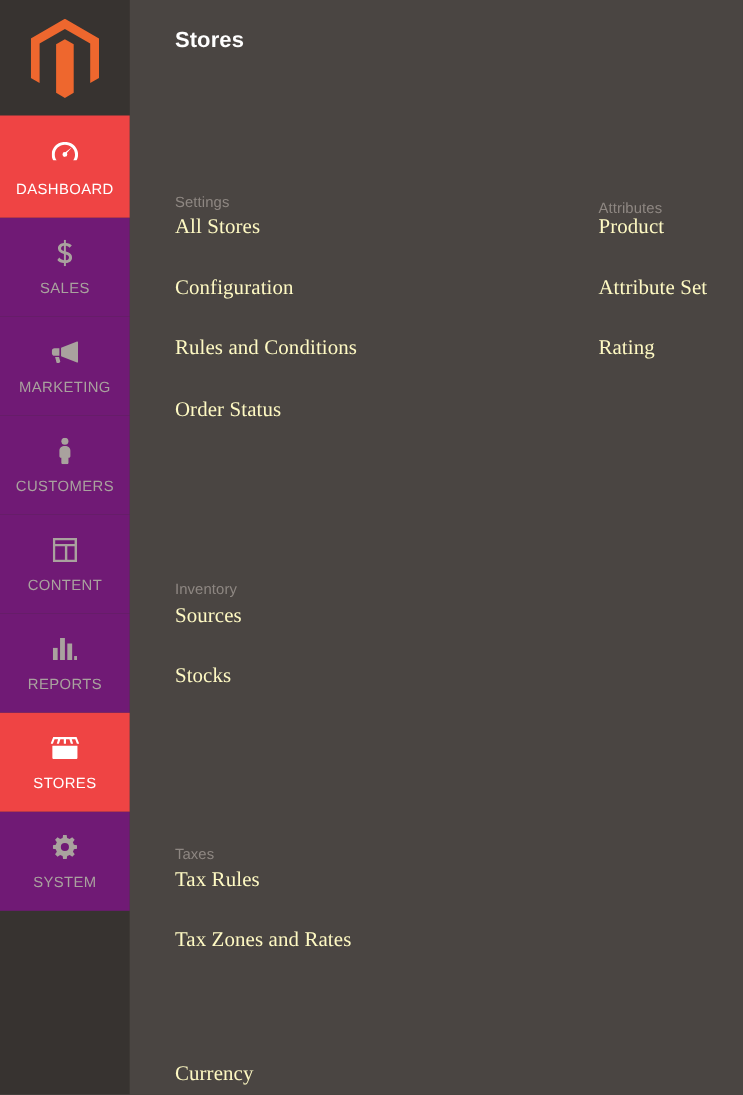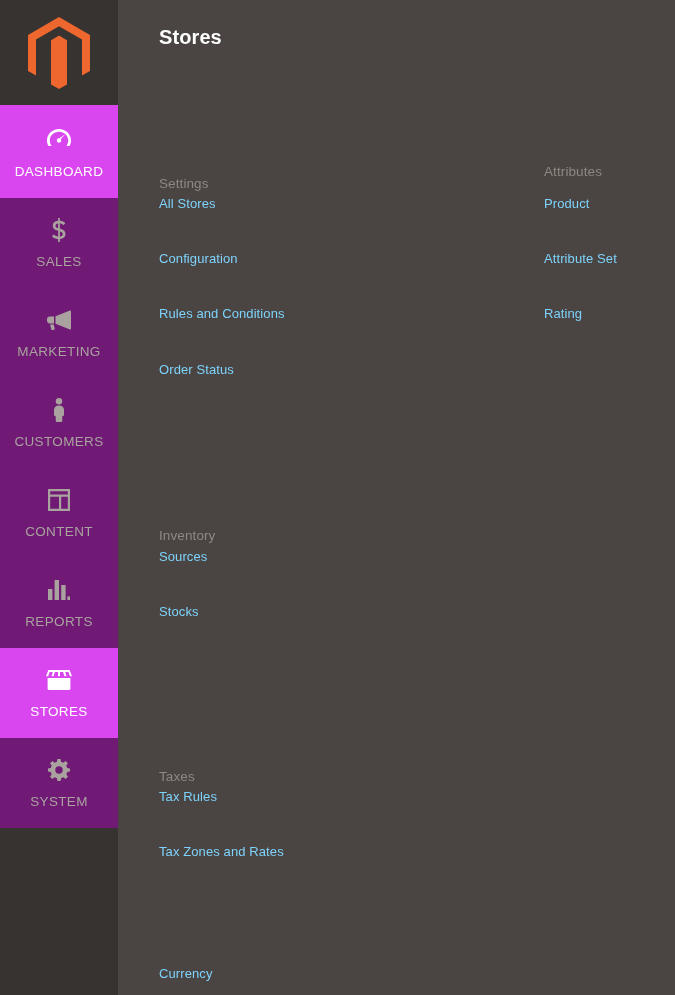--- a/index.html
+++ b/index.html
@@ -46,21 +46,21 @@
     height: 90px;
     display: flex;
     flex-direction: column;
     align-items: center;
     justify-content: center;
     background: #701a75;
     cursor: pointer;
     user-select: none;
   }
   .nav-item.active {
-    background: #d946ef;
+    background: #ef4444;
   }
 
   .nav-icon {
     height: 26px;
     display: flex;
     align-items: center;
     justify-content: center;
     margin-bottom: 12px;
   }
   .nav-icon svg { display: block; }
@@ -123,27 +123,28 @@
     font-size: 13.5px;
     color: #8e8782;
     line-height: 1;
     letter-spacing: 0.1px;
     white-space: nowrap;
     margin-top: 45px;
   }
 
   .menu-link {
     display: block;
-    font-size: 13px;
-    color: #7dd3fc;
+    font-size: 19px;
+    color: #fef9c3;
     line-height: 1;
     letter-spacing: 0.1px;
     white-space: nowrap;
     cursor: pointer;
     text-decoration: none;
+    font-family: Liberation Serif, serif;
   }
 
   
   .group-title { margin-bottom: 0; }
   .menu-link   { margin-bottom: 0; }
 </style>
 </head>
 <body>
 
 <div id="app">
@@ -272,21 +273,21 @@
 
         <div class="group" style="position:absolute;top:835px;left:0;width:100%;">
           <a class="menu-link" style="position:absolute;top:14px;left:0;">Currency</a>
         </div>
 
       </div>
 
       <div class="menu-col" id="col-right">
 
         <div class="group">
-          <div class="group-title" style="position:absolute;top:2px;left:0;">Attributes</div>
+          <div class="group-title" style="position:absolute;top:20px;left:0;">Attributes</div>
           <a class="menu-link" style="position:absolute;top:79px;left:0;">Product</a>
           <a class="menu-link" style="position:absolute;top:134px;left:0;">Attribute Set</a>
           <a class="menu-link" style="position:absolute;top:189px;left:0;">Rating</a>
         </div>
 
       </div>
 
     </div>
 
   </section>

